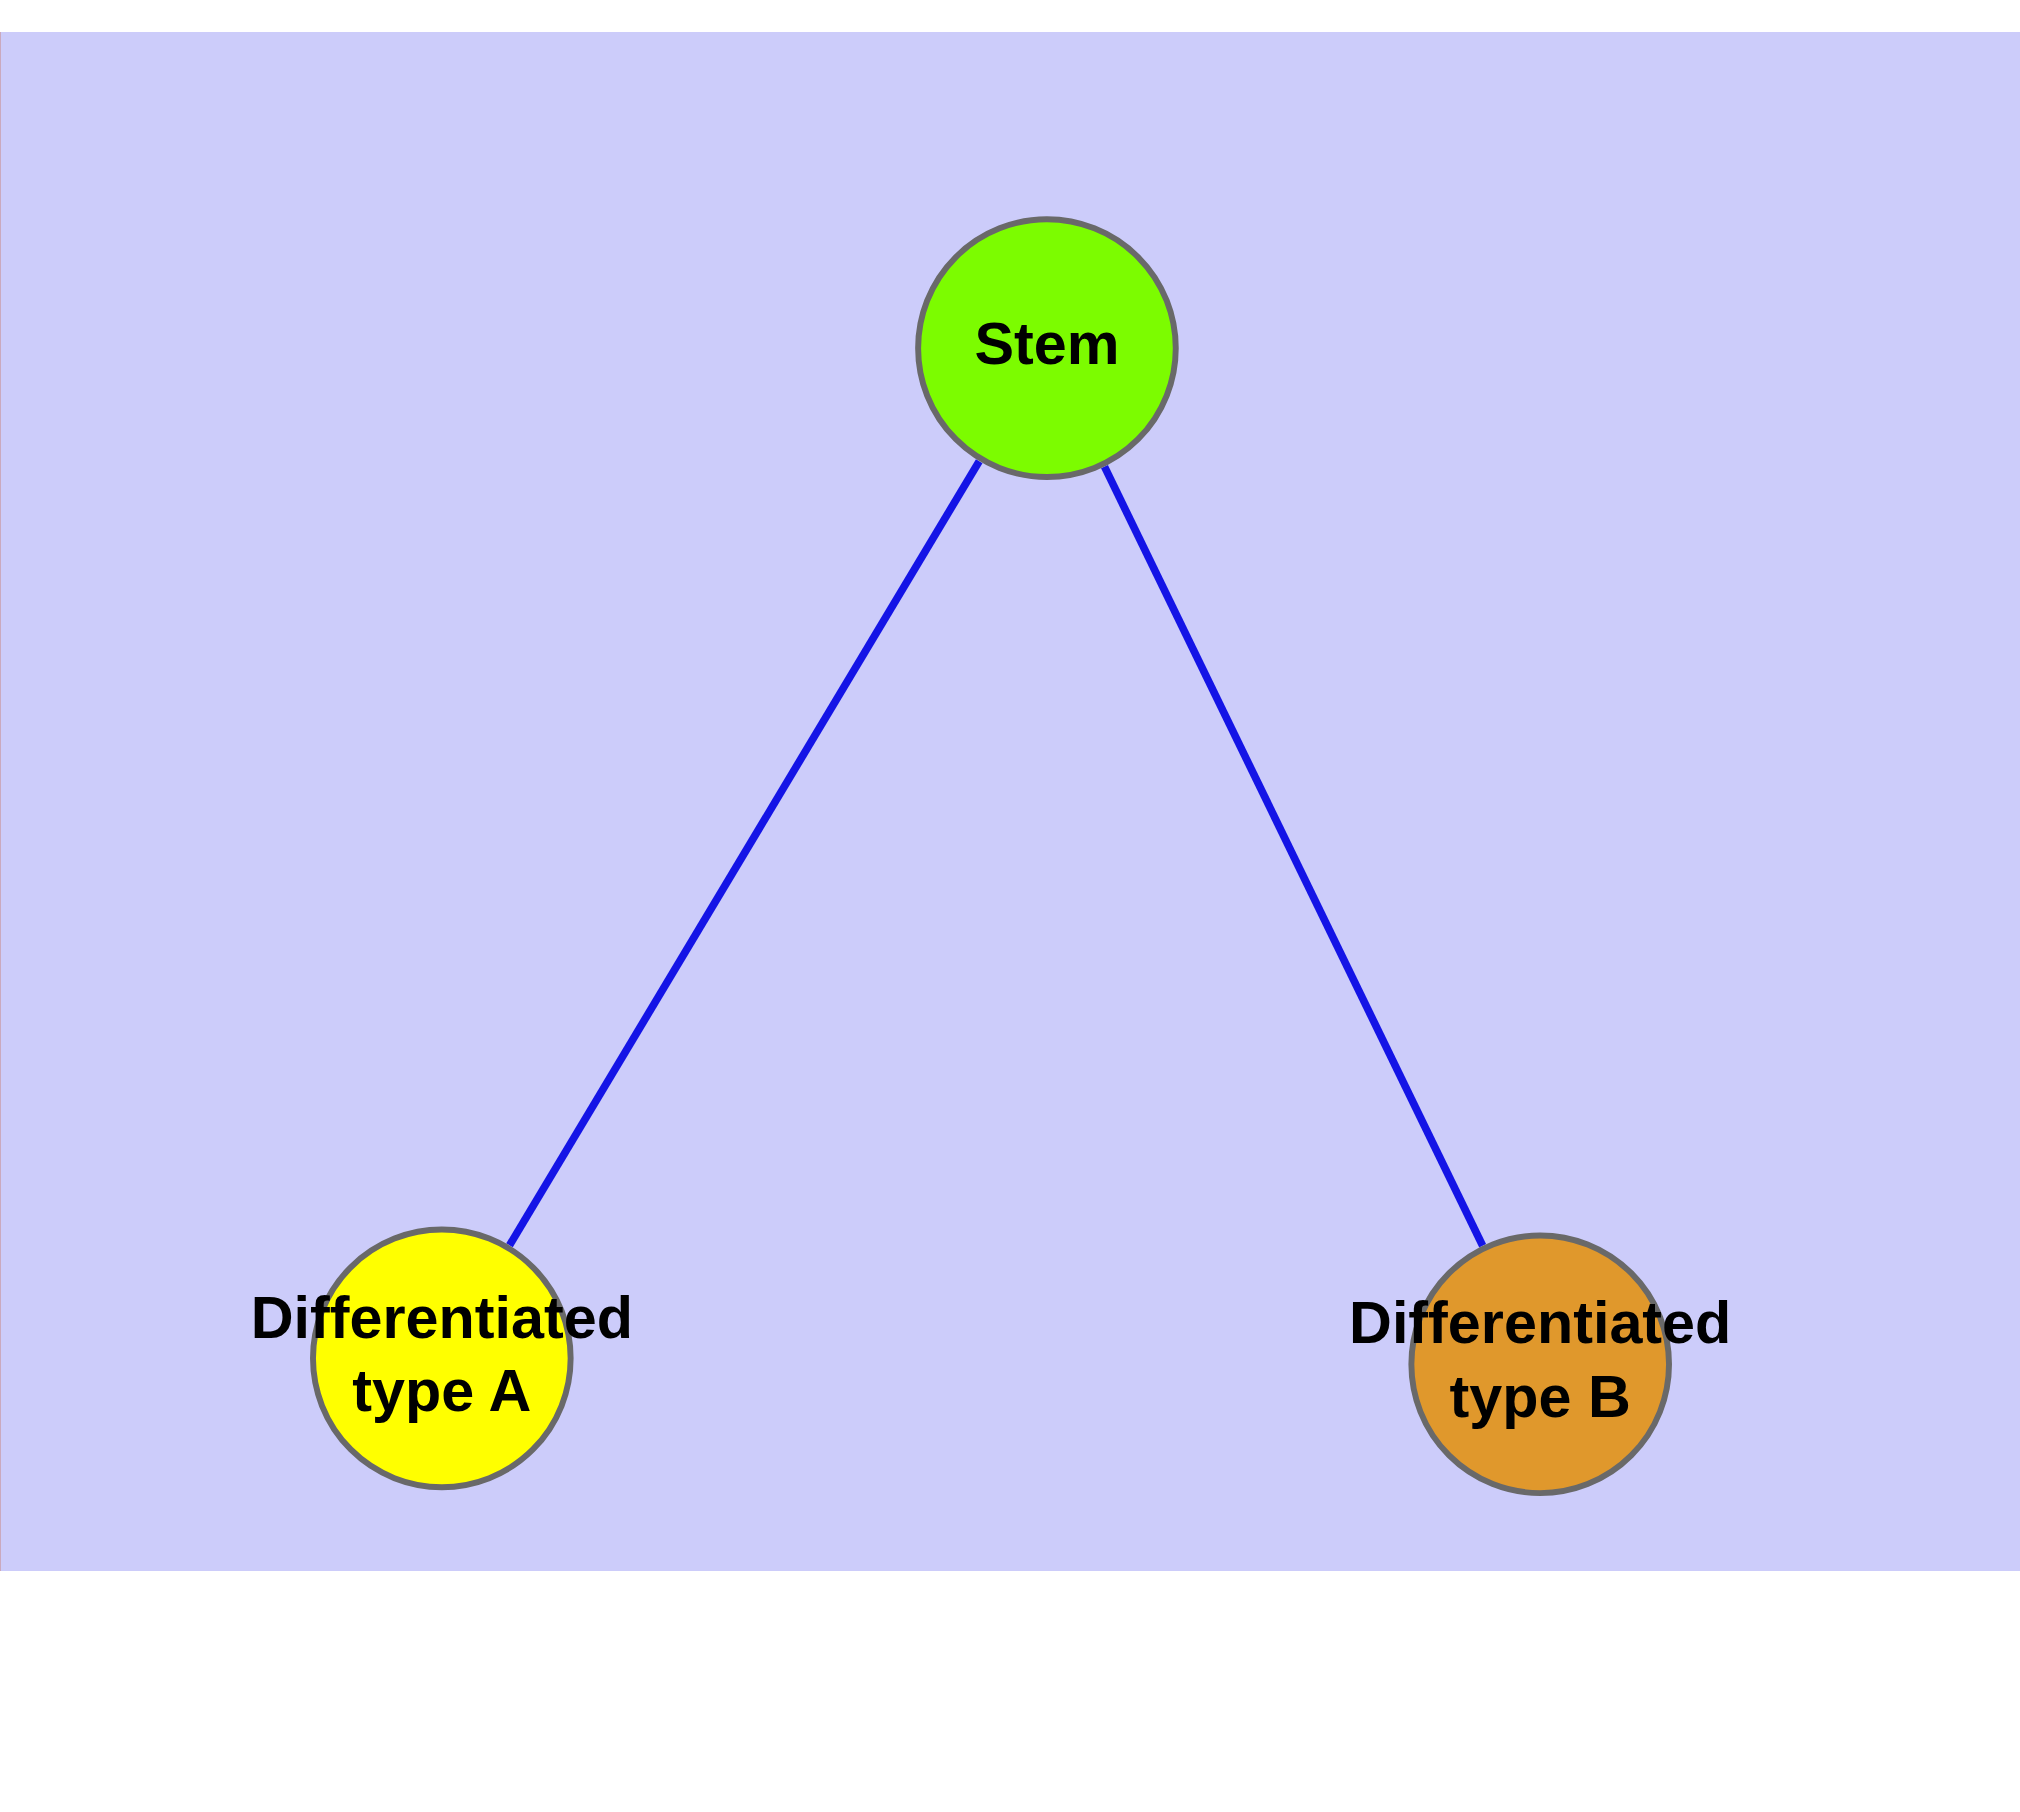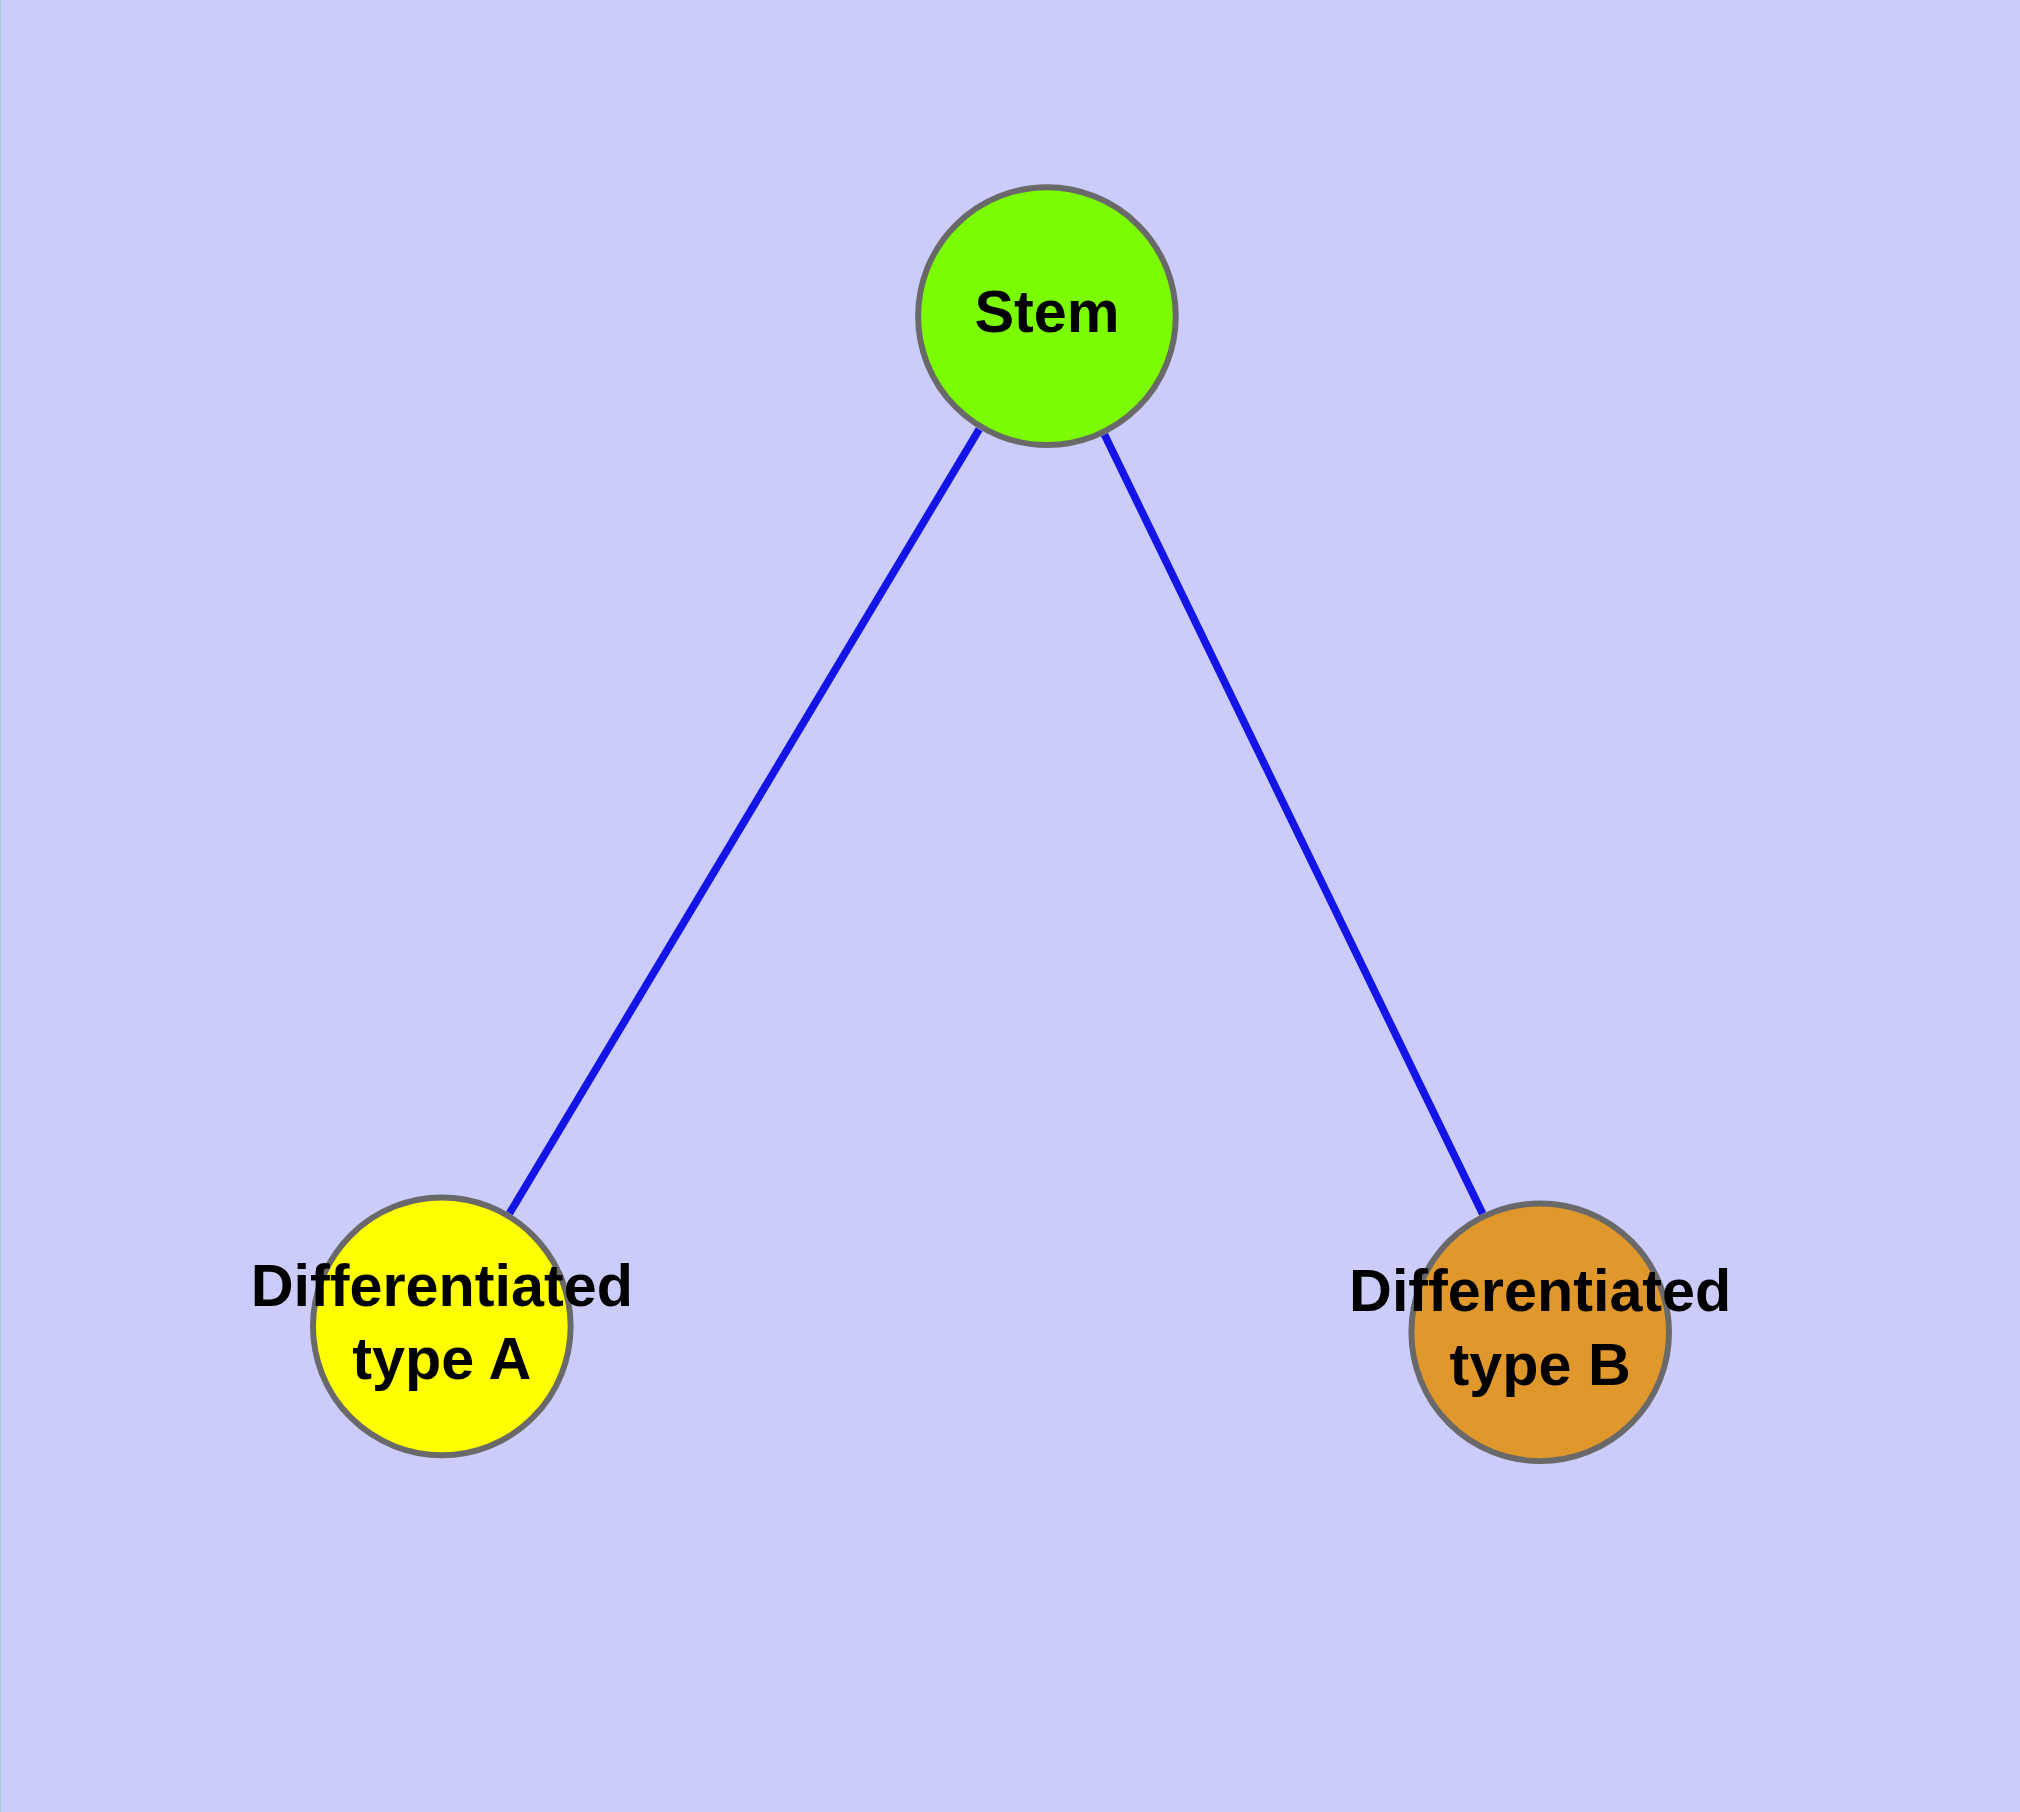--- a/index.html
+++ b/index.html
@@ -41,21 +41,21 @@
     font-size: 70px;
     fill: #000000;
     text-anchor: middle;
     dominant-baseline: middle;
     white-space: pre;
   }
 </style>
 </head>
 <body>
 
-<div id="canvas-root" style="width: 2021px; height: 1812px; background: #22c55e;">
+<div id="canvas-root" style="width: 2021px; height: 1539px; background: #c2410c; margin-top: 32px;">
   <svg id="graph-svg" viewBox="0 0 2384 2138" preserveAspectRatio="xMidYMid meet" xmlns="http://www.w3.org/2000/svg" style="width: 2021px; height: 1812px;">
 
     <rect id="bg-rect" x="0" y="0" width="2384" height="2138" fill="#ccccfa"></rect>
 
     <g id="edge-layer">
         <line class="edge-line" x1="1155.0946780417842" y1="506.3993610282818" x2="600.9053219582158" y2="1431.6006389717181" stroke="#1414e6" stroke-width="9"></line>
         <line class="edge-line" x1="1302.903500616478" y1="512.8905450844622" x2="1749.096499383522" y2="1432.1094549155378" stroke="#1414e6" stroke-width="9"></line>
       </g>
     <g id="node-layer">
         <circle class="node-circle" cx="1235" cy="373" r="152" fill="#7cfc00" stroke="#696969" stroke-width="7"></circle>

